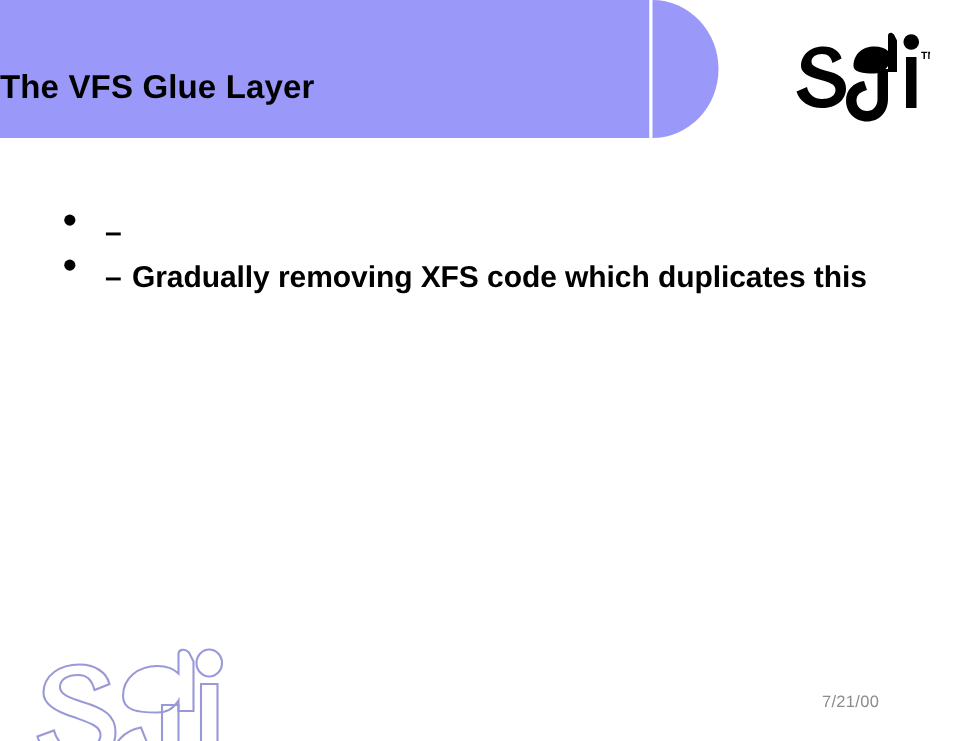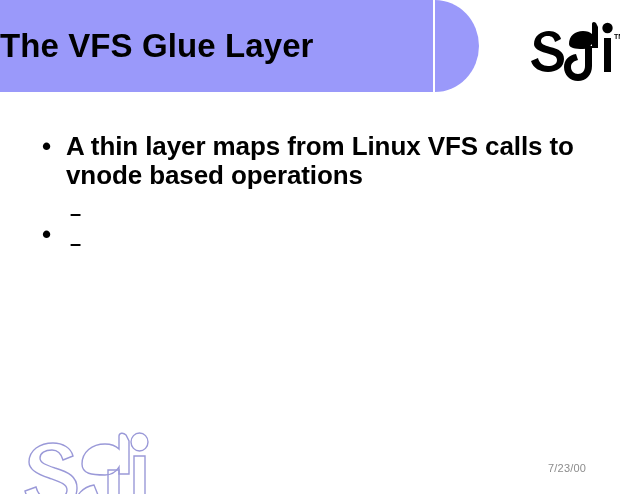--- a/index.html
+++ b/index.html
@@ -42,25 +42,25 @@
     top: 0;
     width: 44px;
     height: 92px;
     background: #9a99fa;
     border-top-right-radius: 44px 46px;
     border-bottom-right-radius: 44px 46px;
   }
   #slide-title {
     position: absolute;
     left: 0px;
-    top: 24px;
+    top: 36px;
     width: 420px;
     height: 44px;
     line-height: 44px;
-    font-size: 33px;
+    font-size: 22px;
     font-weight: bold;
     color: #000000;
     letter-spacing: 0.1px;
     white-space: nowrap;
     overflow: hidden;
   }
 
   
   #sgi-logo {
     position: absolute;
@@ -184,37 +184,37 @@
         <text x="86" y="21" font-family="Liberation Sans, sans-serif" font-size="7" font-weight="bold">TM</text>
       </g>
     </svg>
   </div>
 
   <div id="body-content">
 
     <div class="bullet-group">
       <div class="bullet-l1">
         <span class="marker">•</span>
-        <span>A thin layer maps from Linux VFS calls to vnode based operations</span>
       </div>
       <div class="sp-a"></div>
       <div class="bullet-l2">
         <span class="marker">–</span>
       </div>
     </div>
 
     <div class="sp-b"></div>
 
     <div class="bullet-group">
       <div class="bullet-l1">
         <span class="marker">•</span>
       </div>
       <div class="sp-c"></div>
       <div class="bullet-l2">
         <span class="marker">–</span>
+        <span>Gradually removing XFS code which duplicates this</span>
       </div>
     </div>
 
   </div>
 
   <div id="footer-watermark">
     <svg width="130" height="62" viewBox="0 0 130 62" xmlns="http://www.w3.org/2000/svg" aria-label="sgi watermark">
       <g fill="none" stroke="#9a99d8" stroke-width="1.4">
 
         <path d="M7 30 C7 18, 18 11, 31 11 C41 11, 49 16, 51 24 L41 28
@@ -232,15 +232,15 @@
                  C69 65, 64 68, 64 74 C64 80, 69 85, 75 85
                  C81 85, 86 80, 86 72 Z"></path>
 
         <path d="M112 24 L123 24 L123 80 L112 80 Z"></path>
 
         <ellipse cx="117.5" cy="10" rx="8.5" ry="9"></ellipse>
       </g>
     </svg>
   </div>
 
-  <div id="footer-date">7/23/00</div>
+  <div id="footer-date">7/21/00</div>
 
 </div>
 
 </body></html>

